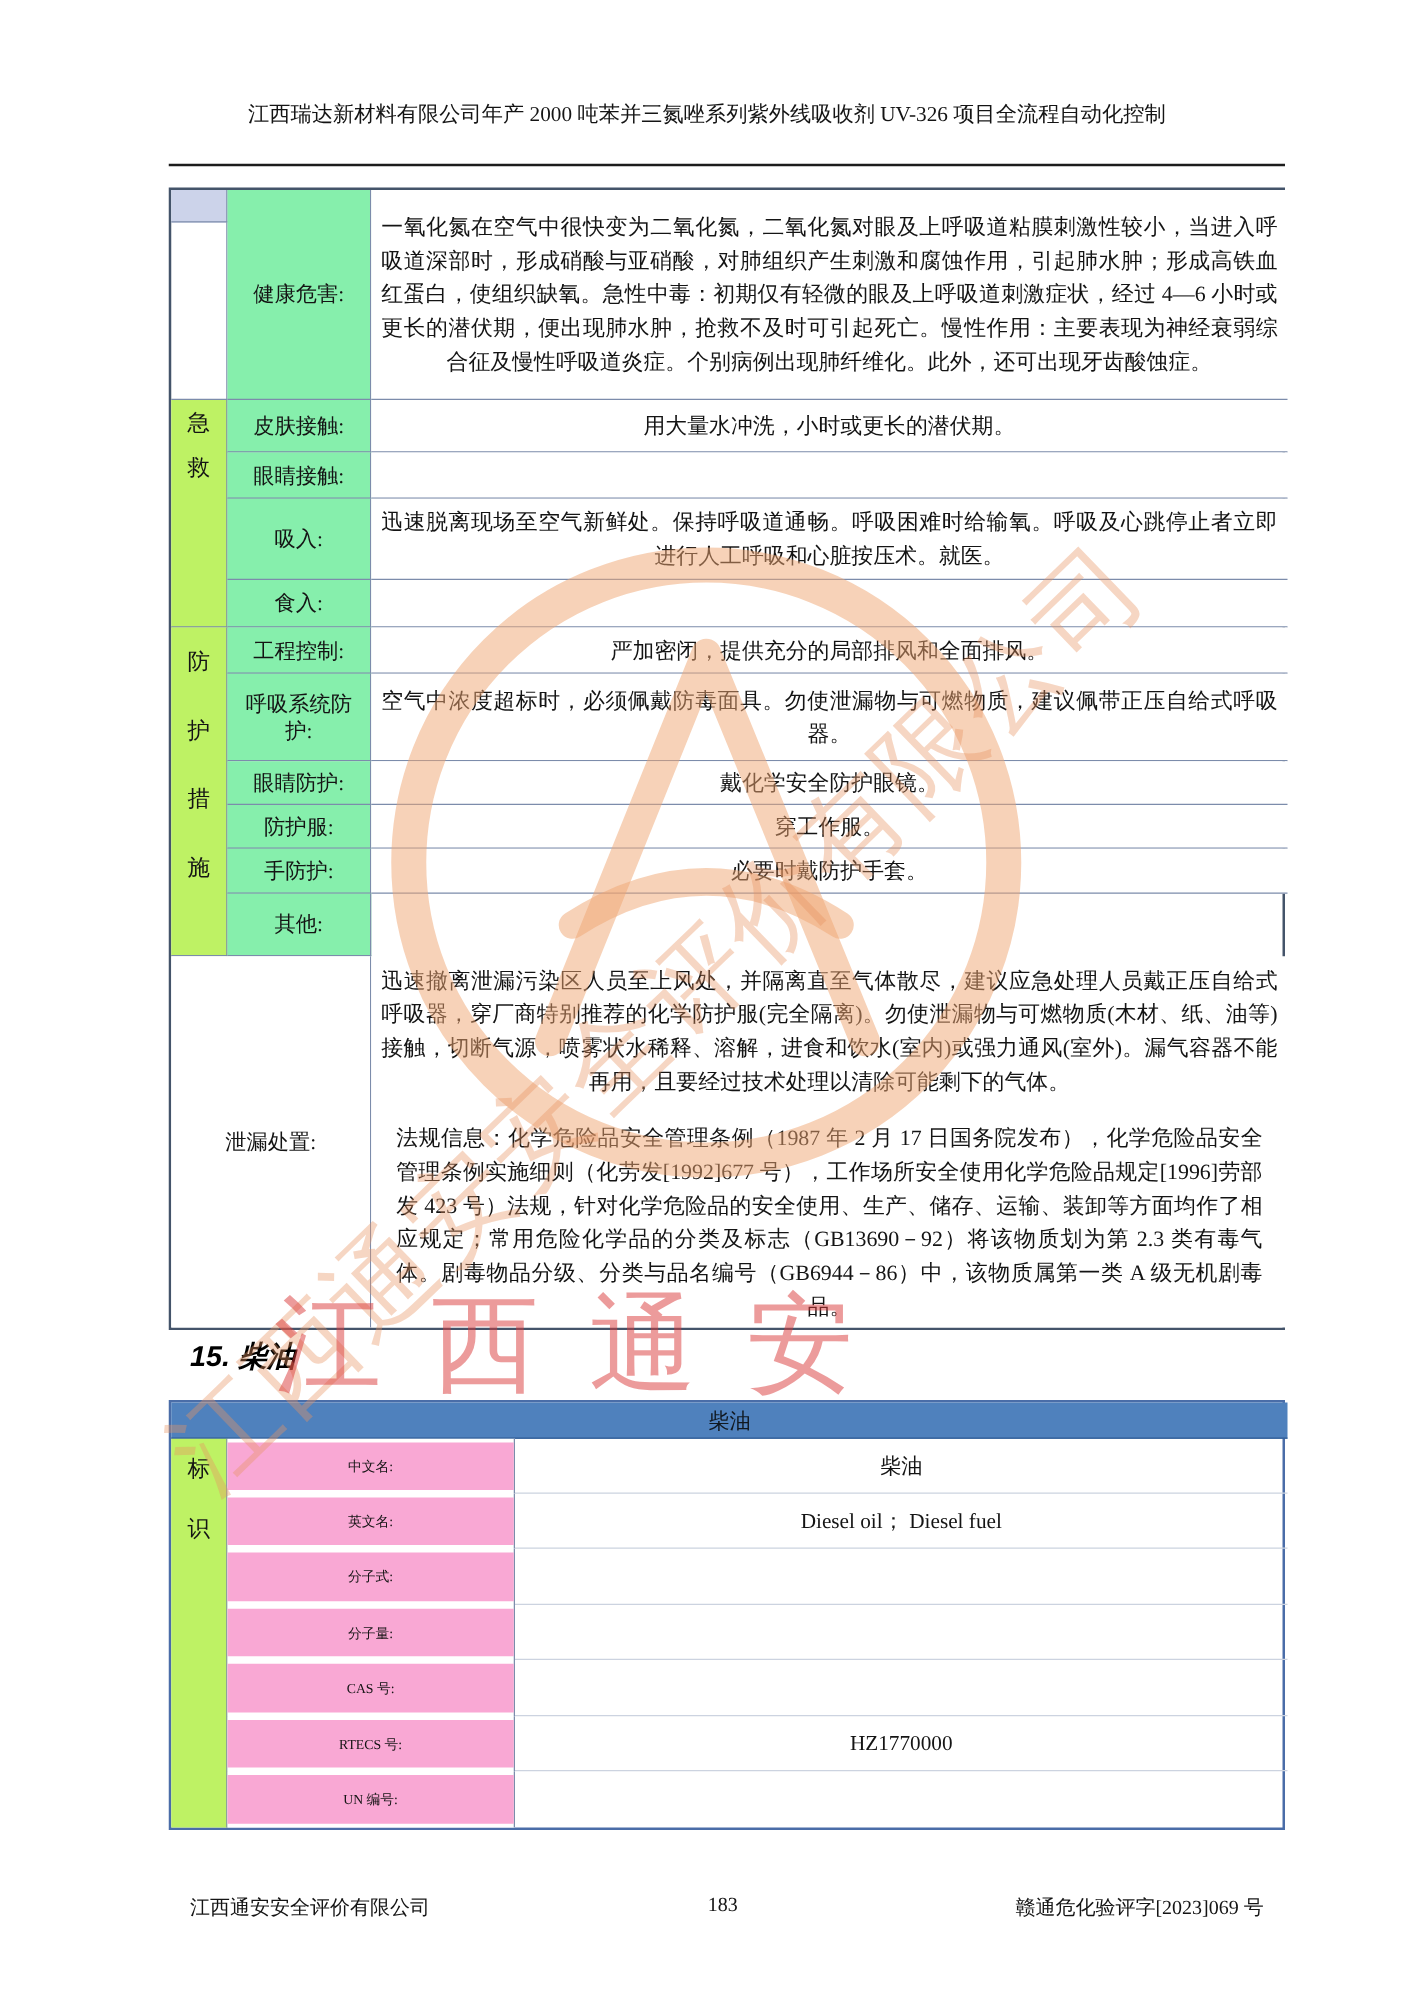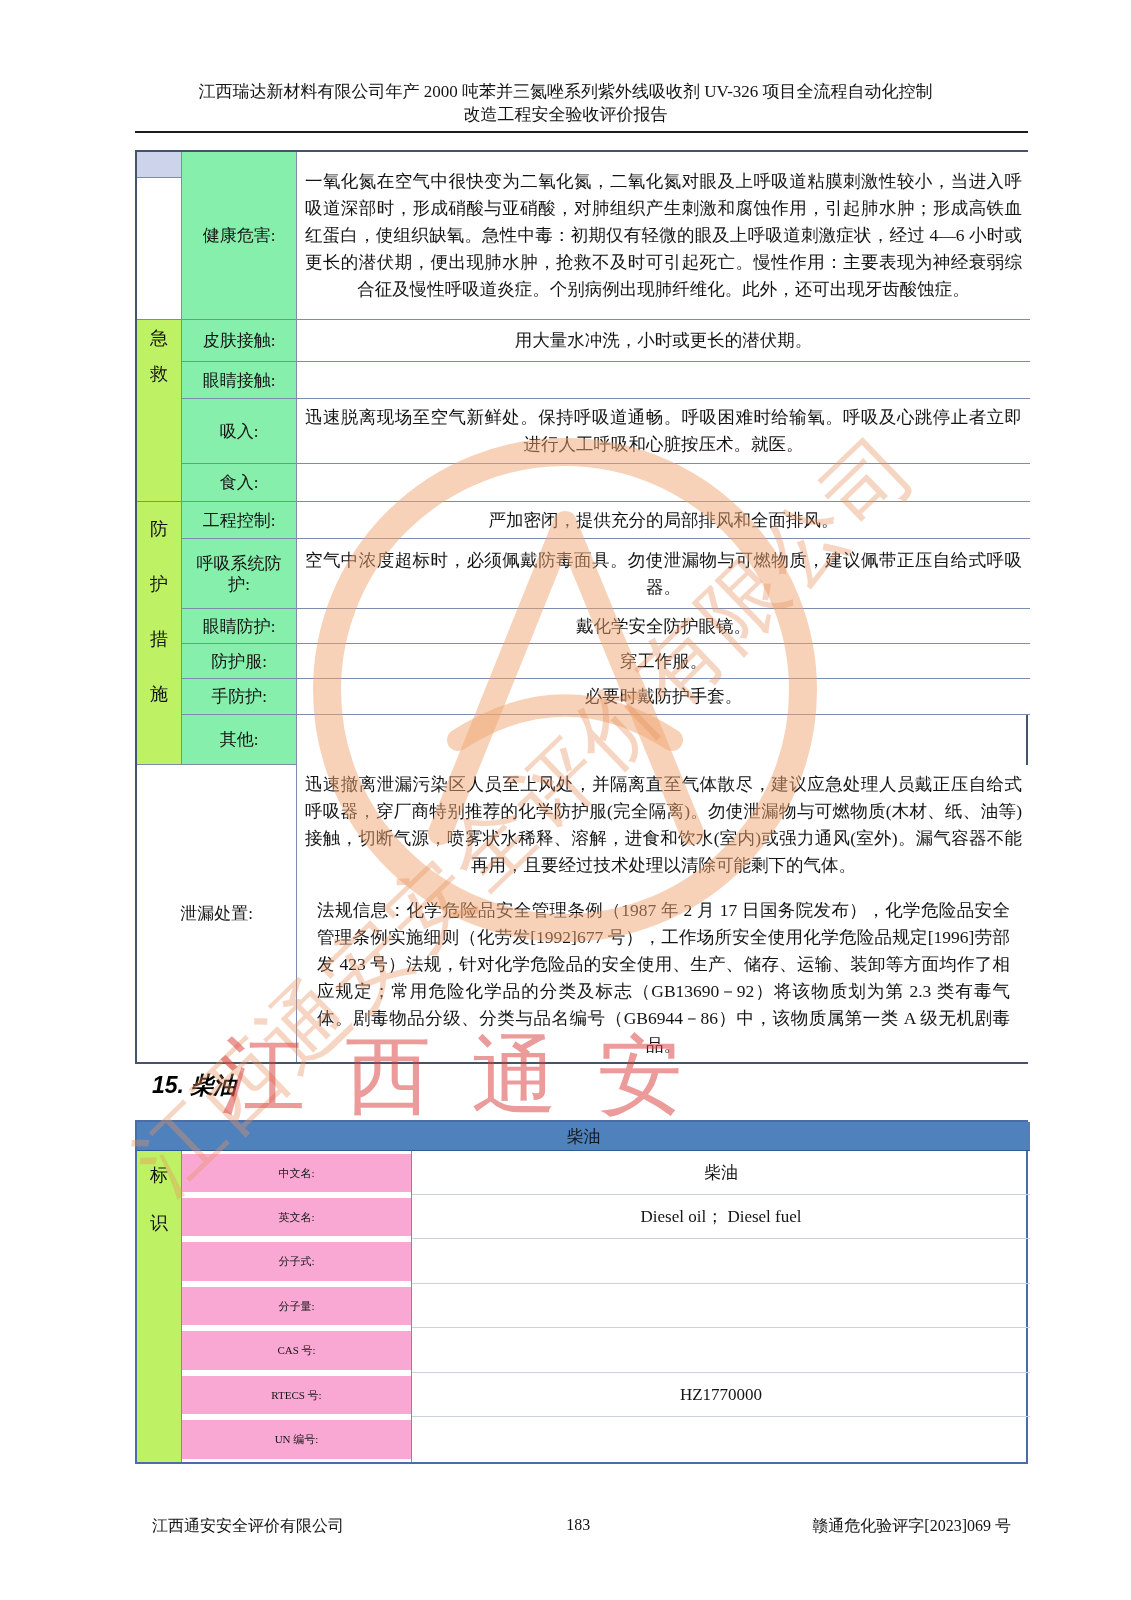--- a/index.html
+++ b/index.html
@@ -66,21 +66,20 @@
             font-size:86px;letter-spacing:40px;color:rgba(217,56,56,0.5);
             font-family:"Liberation Serif","DejaVu Serif",serif;}
 </style>
 </head>
 <body>
 
 <div class="page">
 
   <div class="hdr">
     <div>江西瑞达新材料有限公司年产 2000 吨苯并三氮唑系列紫外线吸收剂 UV-326 项目全流程自动化控制</div>
-    <div>改造工程安全验收评价报告</div>
   </div>
   <div class="hdr-rule"></div>
 
   <div class="t1">
     <div class="cell blue" style="grid-area:1/1/2/2"></div>
     <div class="cell" style="grid-area:2/1/3/2"></div>
     <div class="cell lbl" style="grid-area:1/2/3/3">健康危害:</div>
     <div class="cell cnt nr" style="grid-area:1/3/3/4">
       <div class="jt">一氧化氮在空气中很快变为二氧化氮，二氧化氮对眼及上呼吸道粘膜刺激性较小，当进入呼吸道深部时，形成硝酸与亚硝酸，对肺组织产生刺激和腐蚀作用，引起肺水肿；形成高铁血红蛋白，使组织缺氧。急性中毒：初期仅有轻微的眼及上呼吸道刺激症状，经过 4—6 小时或更长的潜伏期，便出现肺水肿，抢救不及时可引起死亡。慢性作用：主要表现为神经衰弱综合征及慢性呼吸道炎症。个别病例出现肺纤维化。此外，还可出现牙齿酸蚀症。</div>
     </div>

